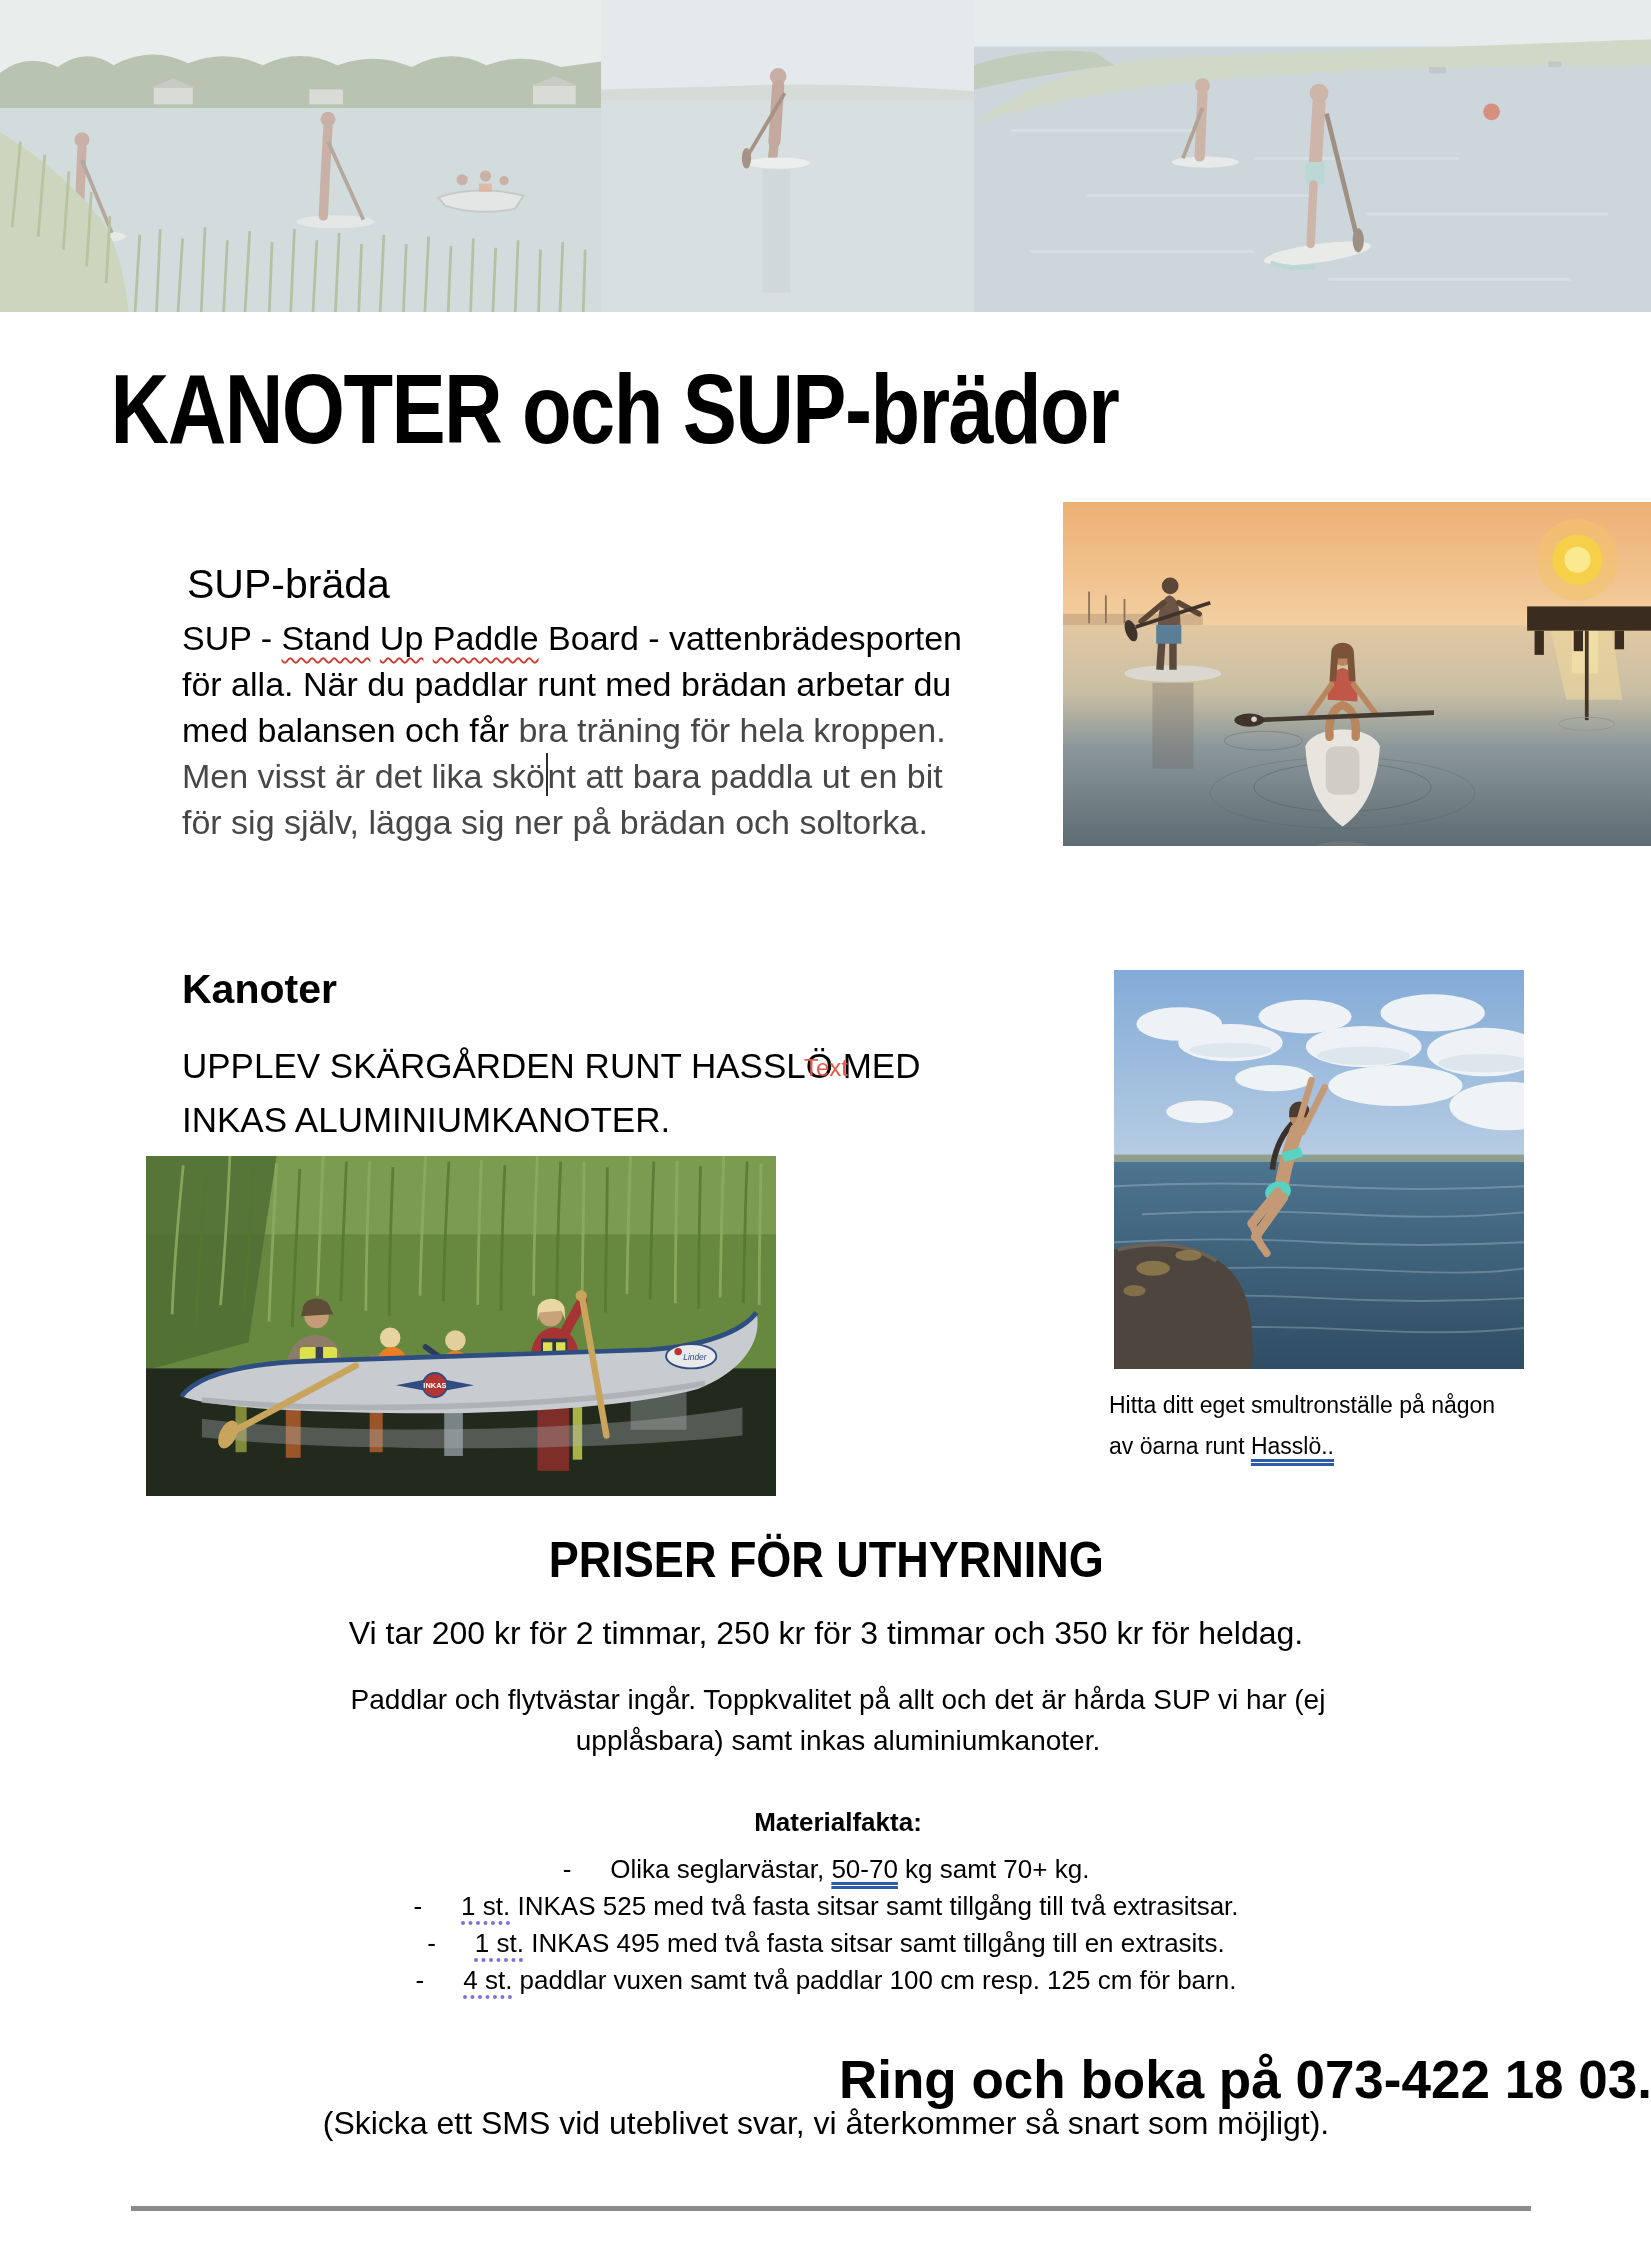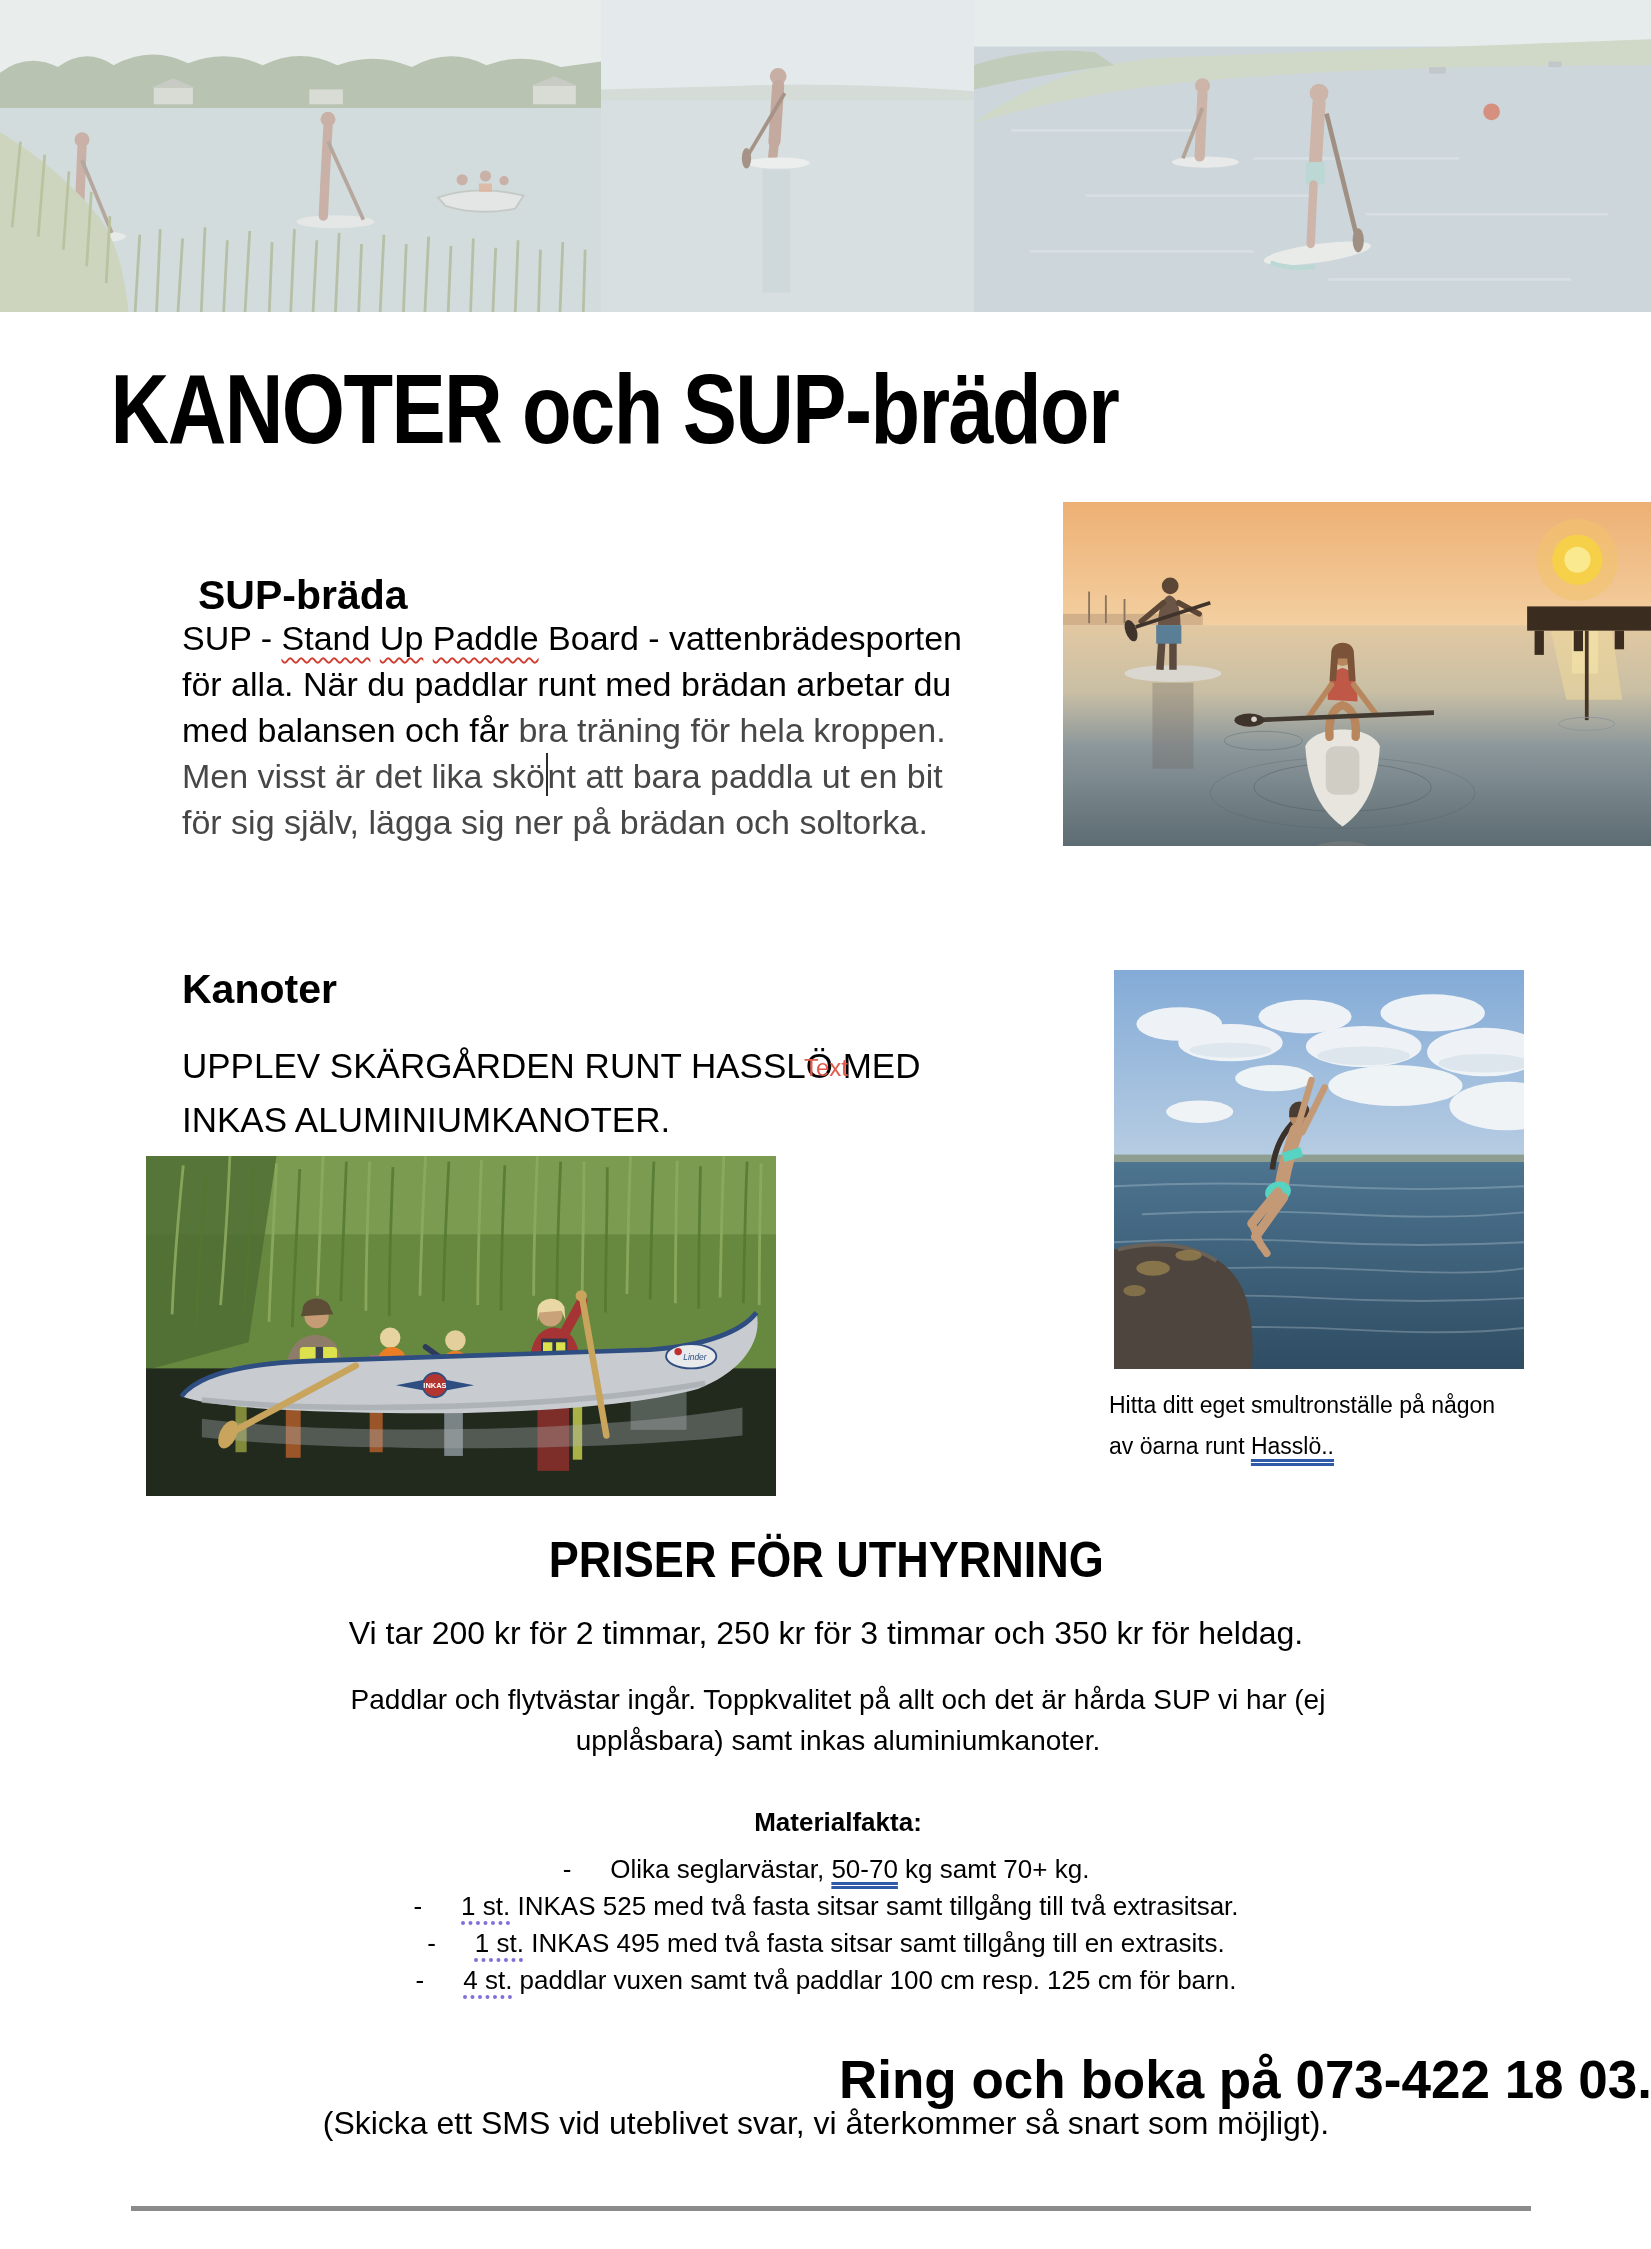--- a/index.html
+++ b/index.html
@@ -9,21 +9,21 @@
   
   .banner{position:absolute;top:0;left:0;width:1652px;height:312px;display:flex;}
   .banner svg{display:block;height:312px;}
   .ph1{width:601px}.ph2{width:373px}.ph3{width:678px}
   
   .title{position:absolute;top:352px;left:0;width:100%;margin:0;
          font-size:99px;font-weight:700;letter-spacing:-1.9px;}
   .cond{display:inline-block;transform:scaleX(.82);transform-origin:center;}
   .cond2{display:inline-block;transform:scaleX(.9);transform-origin:center;}
   
-  .sup-head{position:absolute;top:556px;left:182px;margin:16px;font-size:41px;font-weight:700;}
+  .sup-head{position:absolute;top:556px;left:182px;margin:5px;font-size:41px;font-weight:400;}
   .sup-body{position:absolute;top:615px;left:182px;width:914px;margin:0;font-size:34px;line-height:46px;}
   .dim{color:#474747;}
   .misspell{text-decoration:underline wavy #d03c2f;text-decoration-thickness:1.9px;text-underline-offset:6.5px;}
   .caret{display:inline-block;width:1.9px;height:43px;background:#2b2b2b;vertical-align:-8.4px;margin-left:0.9px;}
   .sunset{position:absolute;left:1063px;top:502px;width:589px;height:344px;}
   
   .kan-head{position:absolute;top:966px;left:182px;margin:0;font-size:41px;font-weight:700;}
   .upplev{position:absolute;top:1039px;left:182px;width:886px;margin:0;font-size:35px;line-height:54px;}
   .red-note{position:absolute;left:804px;top:1054px;font-size:24px;color:#e05b4b;}
   .canoe{position:absolute;left:146px;top:1156px;width:630px;height:340px;}

